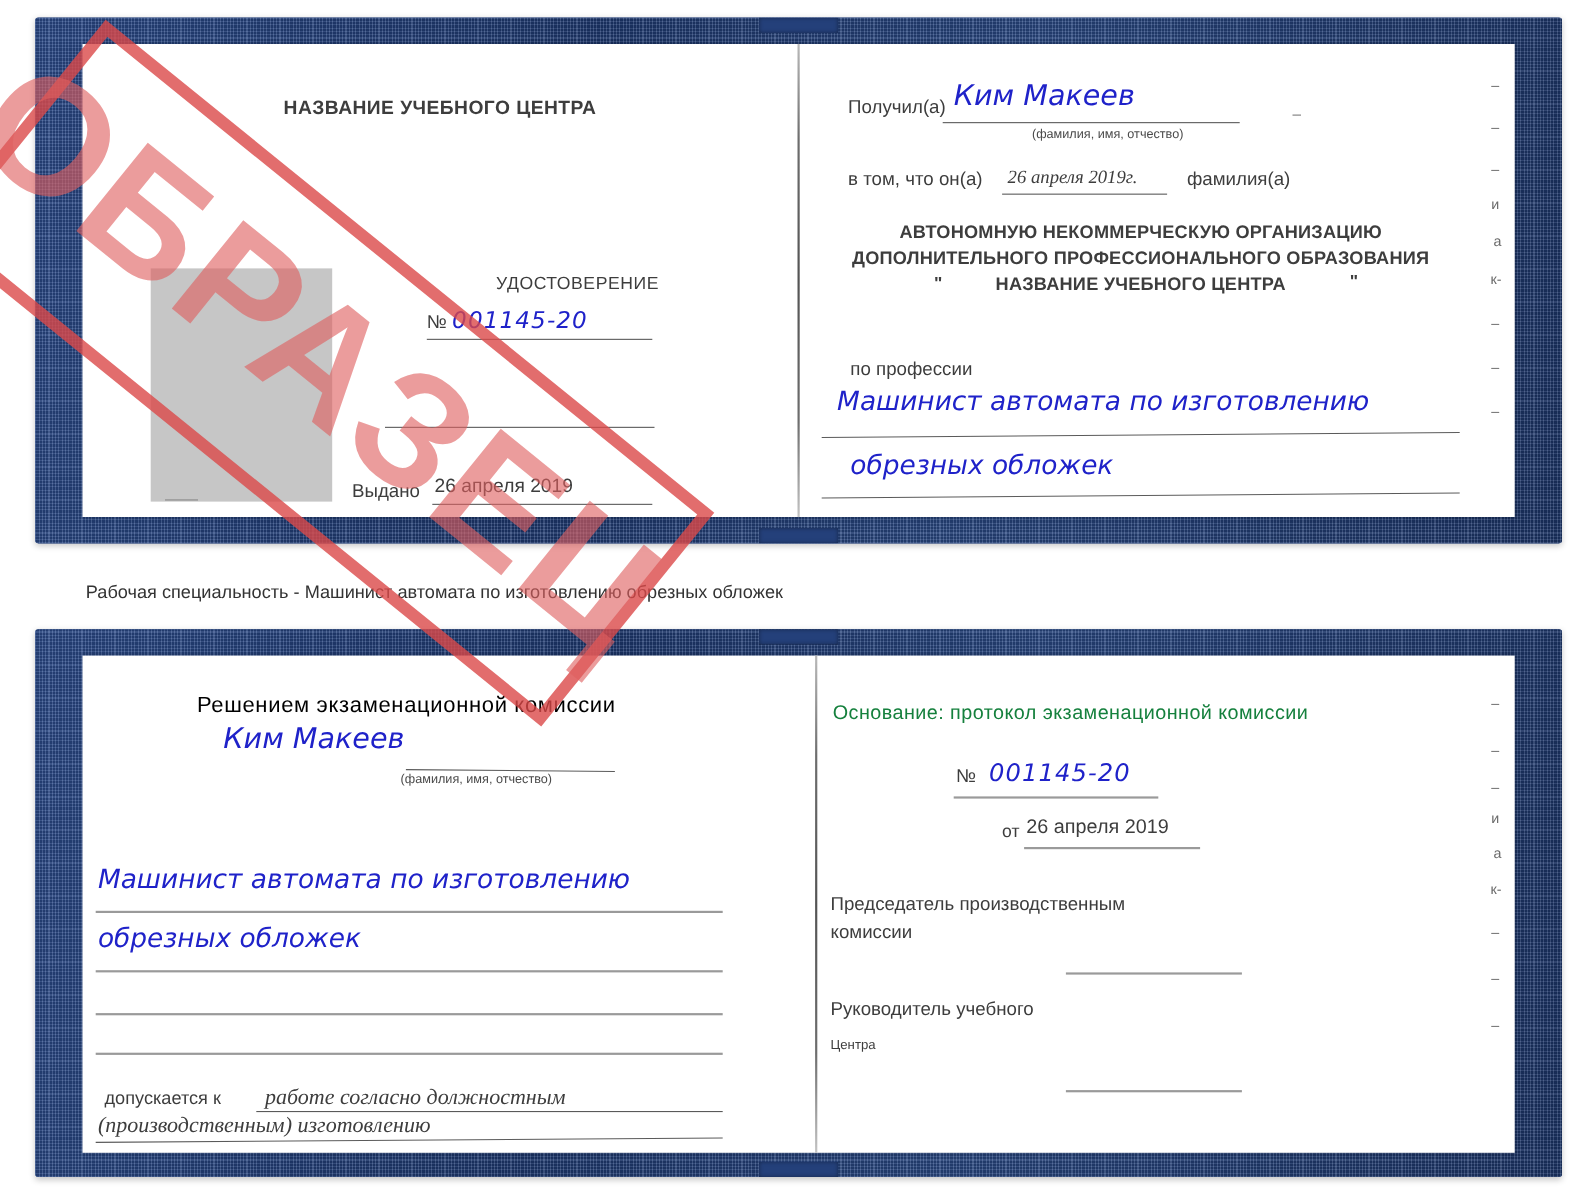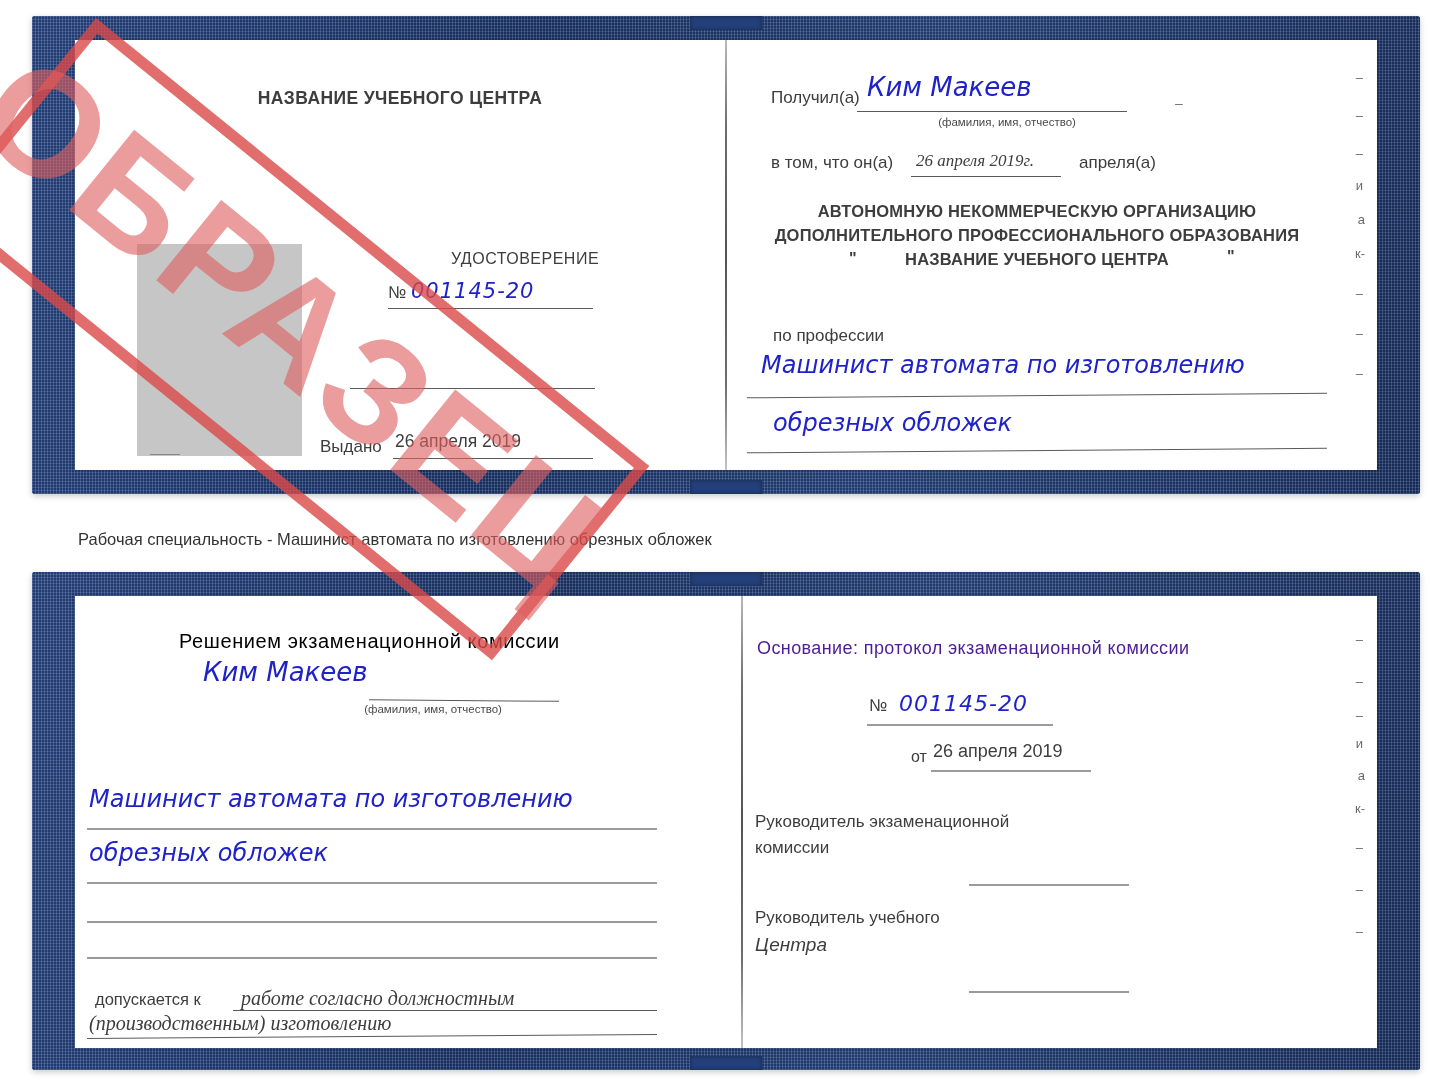--- a/index.html
+++ b/index.html
@@ -151,21 +151,21 @@
     <div class="page right" style="width:650px;">
       <div class="t" style="left:44px;top:48px;font-size:17px;">Получил(а)</div>
       <div class="t hand" style="left:140px;top:33px;font-size:26px;">Ким Макеев</div>
       <div class="rule dark" style="left:130px;top:71px;width:270px;"></div>
       <div class="tc" style="left:150px;top:76px;width:260px;font-size:11.5px;color:#4a4a4a;">(фамилия, имя, отчество)</div>
       <div class="t" style="left:448px;top:55px;font-size:14px;color:#777;">–</div>
 
       <div class="t" style="left:44px;top:113px;font-size:17px;">в том, что он(а)</div>
       <div class="ital" style="position:absolute;left:189px;top:111px;font-size:17px;">26 апреля 2019г.</div>
       <div class="rule dark" style="left:184px;top:136px;width:150px;"></div>
-      <div class="t" style="left:352px;top:113px;font-size:17px;">апреля(а)</div>
+      <div class="t" style="left:352px;top:113px;font-size:17px;">фамилия(а)</div>
 
       <div class="tc" style="left:20px;top:162px;width:580px;font-size:16.5px;font-weight:bold;letter-spacing:.2px;">АВТОНОМНУЮ НЕКОММЕРЧЕСКУЮ ОРГАНИЗАЦИЮ</div>
       <div class="tc" style="left:10px;top:186px;width:600px;font-size:16.5px;font-weight:bold;letter-spacing:.2px;">ДОПОЛНИТЕЛЬНОГО ПРОФЕССИОНАЛЬНОГО ОБРАЗОВАНИЯ</div>
       <div class="t" style="left:122px;top:210px;font-size:16px;font-weight:bold;">"</div>
       <div class="tc" style="left:60px;top:210px;width:500px;font-size:16.5px;font-weight:bold;letter-spacing:.2px;">НАЗВАНИЕ УЧЕБНОГО ЦЕНТРА</div>
       <div class="t" style="left:500px;top:208px;font-size:16px;font-weight:bold;">"</div>
 
       <div class="t" style="left:46px;top:286px;font-size:17px;">по профессии</div>
       <div class="t hand" style="left:34px;top:312px;font-size:24px;">Машинист автомата по изготовлению</div>
       <div class="rule dark" style="left:20px;top:355px;width:580px;transform:rotate(-.45deg);"></div>
@@ -214,36 +214,36 @@
 
       <div class="t" style="left:20px;top:394px;font-size:16.5px;">допускается к</div>
       <div class="ital" style="position:absolute;left:166px;top:391px;font-size:20px;">работе согласно должностным</div>
       <div class="ital" style="position:absolute;left:14px;top:416px;font-size:20px;">(производственным) изготовлению</div>
       <div class="rule dark" style="left:158px;top:414px;width:424px;"></div>
       <div class="rule dark" style="left:12px;top:440px;width:570px;transform:rotate(-.4deg);"></div>
 
     </div>
 
     <div class="page right" style="width:636px;">
-      <div class="t" style="left:16px;top:42px;font-size:18px;letter-spacing:.4px;color:#4c1d95;">Основание: протокол экзаменационной комиссии</div>
+      <div class="t" style="left:16px;top:42px;font-size:18px;letter-spacing:.4px;color:#15803d;">Основание: протокол экзаменационной комиссии</div>
 
       <div class="t" style="left:128px;top:100px;font-size:17px;">№</div>
       <div class="t hand" style="left:158px;top:95px;font-size:22px;letter-spacing:1px;">001145-20</div>
       <div class="rule thick" style="left:126px;top:128px;width:186px;"></div>
 
       <div class="t" style="left:170px;top:152px;font-size:16px;">от</div>
       <div class="t" style="left:192px;top:145px;font-size:18px;">26 апреля 2019</div>
       <div class="rule thick" style="left:190px;top:174px;width:160px;"></div>
 
-      <div class="t" style="left:14px;top:216px;font-size:17px;">Руководитель экзаменационной</div>
+      <div class="t" style="left:14px;top:216px;font-size:17px;">Председатель производственным</div>
       <div class="t" style="left:14px;top:242px;font-size:17px;">комиссии</div>
       <div class="rule thick" style="left:228px;top:288px;width:160px;"></div>
 
       <div class="t" style="left:14px;top:312px;font-size:17px;">Руководитель учебного</div>
-      <div class="t" style="left:14px;top:338px;font-size:19px;font-style:italic;">Центра</div>
+      <div class="t" style="left:14px;top:348px;font-size:12px;">Центра</div>
       <div class="rule thick" style="left:228px;top:395px;width:160px;"></div>
 
       <div class="scrap" style="top:36px;right:14px;">–</div>
       <div class="scrap" style="top:78px;right:14px;">–</div>
       <div class="scrap" style="top:112px;right:14px;">–</div>
       <div class="scrap" style="top:140px;right:14px;">и</div>
       <div class="scrap" style="top:172px;right:12px;">а</div>
       <div class="scrap" style="top:205px;right:12px;">к-</div>
       <div class="scrap" style="top:244px;right:14px;">–</div>
       <div class="scrap" style="top:286px;right:14px;">–</div>

